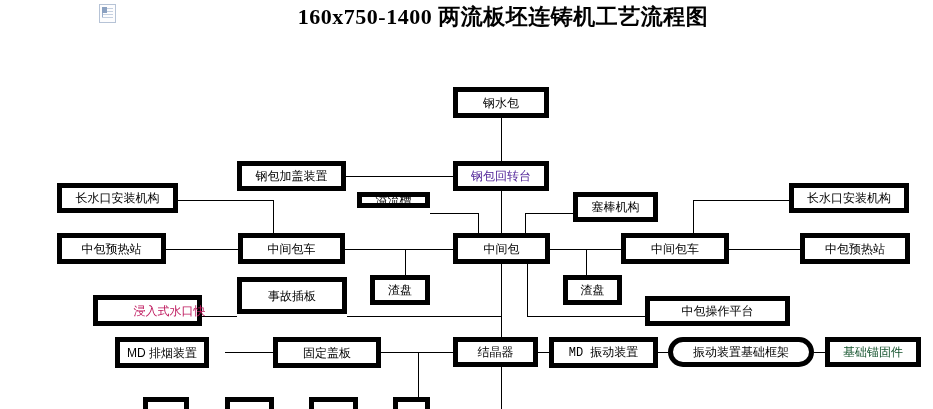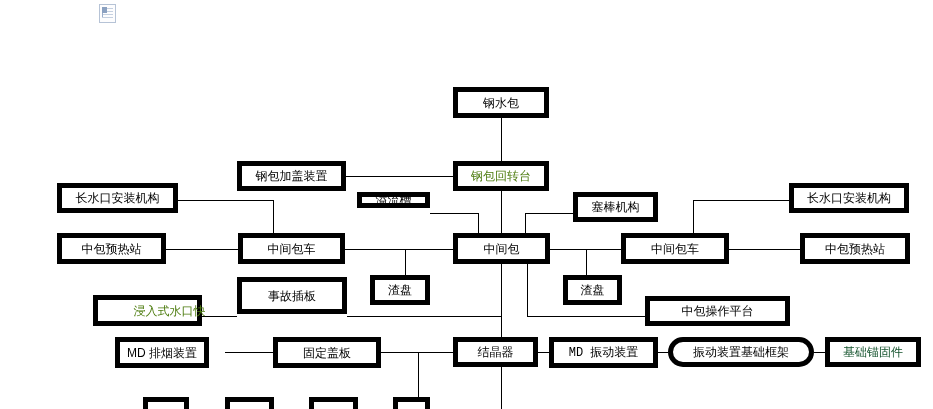--- a/index.html
+++ b/index.html
@@ -35,20 +35,21 @@
 </style>
 </head>
 <body>
 
 <div class="stage">
   <span class="anchor-icon">
     <span class="lines"></span>
     <span class="stem"></span>
     <span class="flag"></span>
   </span>
+  <div class="title">160x750-1400 两流板坯连铸机工艺流程图</div>
   <div id="diagram">
       <div class="edge" style="left: 346px; top: 176px; width: 107px; height: 1px; background: rgb(0, 0, 0);"></div>
       <div class="edge" style="left: 178px; top: 200px; width: 95px; height: 1px; background: rgb(0, 0, 0);"></div>
       <div class="edge" style="left: 693px; top: 200px; width: 96px; height: 1px; background: rgb(0, 0, 0);"></div>
       <div class="edge" style="left: 430px; top: 213px; width: 48px; height: 1px; background: rgb(0, 0, 0);"></div>
       <div class="edge" style="left: 525px; top: 213px; width: 48px; height: 1px; background: rgb(0, 0, 0);"></div>
       <div class="edge" style="left: 166px; top: 249px; width: 72px; height: 1px; background: rgb(0, 0, 0);"></div>
       <div class="edge" style="left: 345px; top: 249px; width: 108px; height: 1px; background: rgb(0, 0, 0);"></div>
       <div class="edge" style="left: 550px; top: 249px; width: 71px; height: 1px; background: rgb(0, 0, 0);"></div>
       <div class="edge" style="left: 729px; top: 249px; width: 71px; height: 1px; background: rgb(0, 0, 0);"></div>
@@ -67,33 +68,33 @@
       <div class="edge" style="left: 478px; top: 213px; width: 1px; height: 20px; background: rgb(0, 0, 0);"></div>
       <div class="edge" style="left: 525px; top: 213px; width: 1px; height: 20px; background: rgb(0, 0, 0);"></div>
       <div class="edge" style="left: 405px; top: 249px; width: 1px; height: 26px; background: rgb(0, 0, 0);"></div>
       <div class="edge" style="left: 586px; top: 249px; width: 1px; height: 26px; background: rgb(0, 0, 0);"></div>
       <div class="edge" style="left: 501px; top: 264px; width: 1px; height: 73px; background: rgb(0, 0, 0);"></div>
       <div class="edge" style="left: 527px; top: 264px; width: 1px; height: 52px; background: rgb(0, 0, 0);"></div>
       <div class="edge" style="left: 418px; top: 352px; width: 1px; height: 45px; background: rgb(0, 0, 0);"></div>
       <div class="edge" style="left: 501px; top: 367px; width: 1px; height: 42px; background: rgb(0, 0, 0);"></div>
       <div class="node" style="left: 453px; top: 87px; width: 96px; height: 31px; border-color: rgb(0, 0, 0); color: rgb(0, 0, 0);">钢水包</div>
       <div class="node" style="left: 237px; top: 161px; width: 109px; height: 30px; border-color: rgb(0, 0, 0); color: rgb(0, 0, 0);">钢包加盖装置</div>
-      <div class="node" style="left: 453px; top: 161px; width: 96px; height: 30px; border-color: rgb(0, 0, 0); color: #4d7c0f;">钢包回转台</div>
+      <div class="node" style="left: 453px; top: 161px; width: 96px; height: 30px; border-color: rgb(0, 0, 0); color: #4c1d95;">钢包回转台</div>
       <div class="node" style="left: 57px; top: 183px; width: 121px; height: 30px; border-color: rgb(0, 0, 0); color: rgb(0, 0, 0);">长水口安装机构</div>
       <div class="node" style="left: 357px; top: 192px; width: 73px; height: 16px; border-color: rgb(0, 0, 0); color: rgb(0, 0, 0);">溢流槽</div>
       <div class="node" style="left: 573px; top: 192px; width: 85px; height: 30px; border-color: rgb(0, 0, 0); color: rgb(0, 0, 0);">塞棒机构</div>
       <div class="node" style="left: 789px; top: 183px; width: 120px; height: 30px; border-color: rgb(0, 0, 0); color: rgb(0, 0, 0);">长水口安装机构</div>
       <div class="node" style="left: 57px; top: 233px; width: 109px; height: 31px; border-color: rgb(0, 0, 0); color: rgb(0, 0, 0);">中包预热站</div>
       <div class="node" style="left: 238px; top: 233px; width: 107px; height: 31px; border-color: rgb(0, 0, 0); color: rgb(0, 0, 0);">中间包车</div>
       <div class="node" style="left: 453px; top: 233px; width: 97px; height: 31px; border-color: rgb(0, 0, 0); color: rgb(0, 0, 0);">中间包</div>
       <div class="node" style="left: 621px; top: 233px; width: 108px; height: 31px; border-color: rgb(0, 0, 0); color: rgb(0, 0, 0);">中间包车</div>
       <div class="node" style="left: 800px; top: 233px; width: 110px; height: 31px; border-color: rgb(0, 0, 0); color: rgb(0, 0, 0);">中包预热站</div>
       <div class="node" style="left: 370px; top: 275px; width: 60px; height: 30px; border-color: rgb(0, 0, 0); color: rgb(0, 0, 0);">渣盘</div>
       <div class="node" style="left: 563px; top: 275px; width: 59px; height: 30px; border-color: rgb(0, 0, 0); color: rgb(0, 0, 0);">渣盘</div>
-      <div class="node" style="left: 93px; top: 295px; width: 109px; height: 31px; border-color: rgb(0, 0, 0); color: #4d7c0f; padding-left: 44px;">浸入式水口快</div>
+      <div class="node" style="left: 93px; top: 295px; width: 109px; height: 31px; border-color: rgb(0, 0, 0); color: #be185d; padding-left: 44px;">浸入式水口快</div>
       <div class="node" style="left: 237px; top: 277px; width: 110px; height: 37px; border-color: rgb(0, 0, 0); color: rgb(0, 0, 0);">事故插板</div>
       <div class="node" style="left: 645px; top: 296px; width: 145px; height: 30px; border-color: rgb(0, 0, 0); color: rgb(0, 0, 0);">中包操作平台</div>
       <div class="node" style="left: 115px; top: 337px; width: 94px; height: 31px; border-color: rgb(0, 0, 0); color: rgb(0, 0, 0);">MD 排烟装置</div>
       <div class="node" style="left: 273px; top: 337px; width: 108px; height: 31px; border-color: rgb(0, 0, 0); color: rgb(0, 0, 0);">固定盖板</div>
       <div class="node" style="left: 453px; top: 337px; width: 85px; height: 30px; border-color: rgb(0, 0, 0); color: rgb(0, 0, 0);">结晶器</div>
       <div class="node" style="left: 549px; top: 337px; width: 109px; height: 31px; border-color: rgb(0, 0, 0); color: rgb(0, 0, 0); font-family: Liberation Mono, monospace;">MD 振动装置</div>
       <div class="node" style="left: 668px; top: 337px; width: 146px; height: 30px; border-color: rgb(0, 0, 0); color: rgb(0, 0, 0); border-radius: 15px;">振动装置基础框架</div>
       <div class="node" style="left: 825px; top: 337px; width: 96px; height: 30px; border-color: rgb(0, 0, 0); color: #14532d;">基础锚固件</div>
       <div class="node" style="left: 143px; top: 397px; width: 46px; height: 20px; border-color: rgb(0, 0, 0); color: rgb(0, 0, 0);"></div>
       <div class="node" style="left: 225px; top: 397px; width: 49px; height: 20px; border-color: rgb(0, 0, 0); color: rgb(0, 0, 0);"></div>

